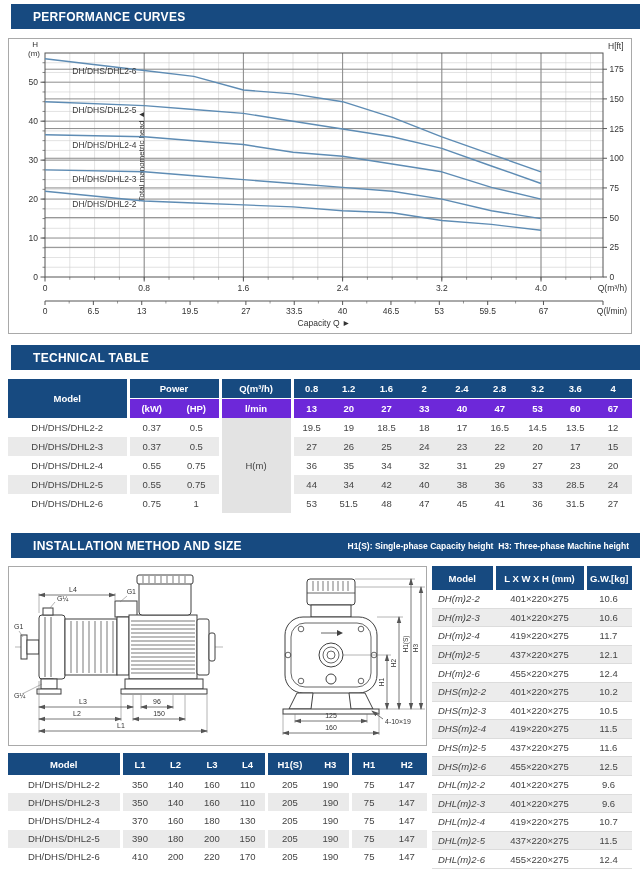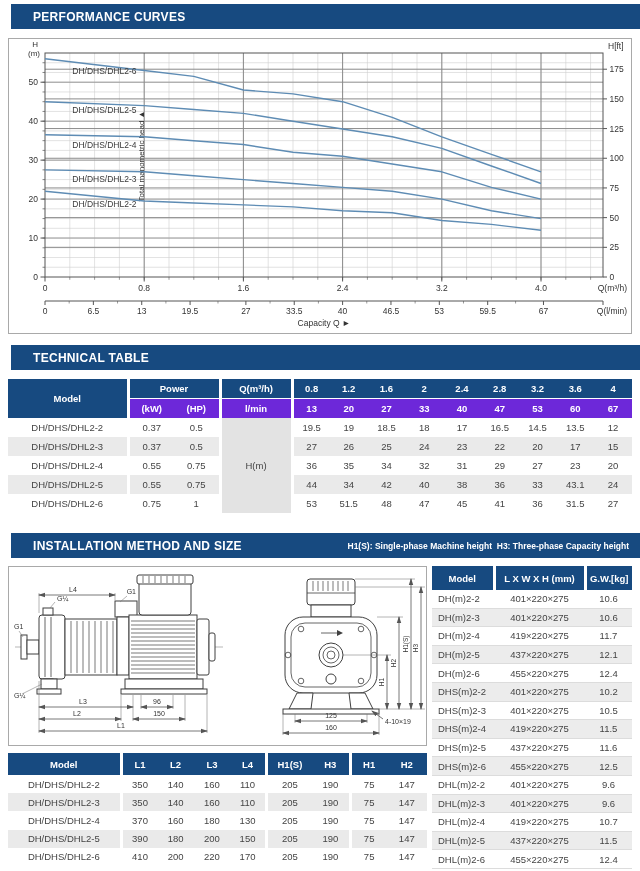--- a/index.html
+++ b/index.html
@@ -15,21 +15,21 @@
   thead th{color:#fff;font-weight:bold;}
   .sepL{border-left:3px solid #fff;}
   .hB{border-bottom:1px solid #fff;}
   #tech-table th{height:19px;margin-top:17px;}
   #tech-table td{height:19px;color:#444;}
   #tech-table tbody tr:nth-child(even){background:#EAEAEA;}
   #tech-table td.unit{border-left:3px solid #fff;border-right:3px solid #fff;}
   #size-table th{height:24px;}
   #size-table td{height:17.6px;color:#444;border-bottom:1px solid #dcdcdc;text-align:center;}
   #size-table tbody tr:nth-child(even){background:#ECECEC;}
-  #size-table td.mdl{text-align:left;padding-left:6px;}
+  #size-table td.mdl{text-align:left;padding-left:6px;font-style:italic;}
   #dim-table th{height:22px;}
   #dim-table td{height:18.2px;color:#444;}
   #dim-table tbody tr:nth-child(even){background:#EAEAEA;}
   svg text{font-family:"Liberation Sans",sans-serif;}
   .dim{stroke:#555;stroke-width:.8;fill:none;}
   .ext{stroke:#777;stroke-width:.55;fill:none;}
   .mach{fill:#fff;stroke:#3f3f3f;stroke-width:1;}
   .mach2{fill:none;stroke:#3f3f3f;stroke-width:.8;}
   .dlab{font-size:7px;fill:#333;}
   .dlabV{font-size:6.5px;fill:#333;}
@@ -342,21 +342,21 @@
             <td class="">DH/DHS/DHL2-5</td>
             <td class="sepL">0.55</td>
             <td class="">0.75</td>
             <td class="sepL">44</td>
             <td class="">34</td>
             <td class="">42</td>
             <td class="">40</td>
             <td class="">38</td>
             <td class="">36</td>
             <td class="">33</td>
-            <td class="">43.1</td>
+            <td class="">28.5</td>
             <td class="">24</td>
           </tr>
           <tr>
             <td class="">DH/DHS/DHL2-6</td>
             <td class="sepL">0.75</td>
             <td class="">1</td>
             <td class="sepL">53</td>
             <td class="">51.5</td>
             <td class="">48</td>
             <td class="">47</td>
@@ -365,21 +365,21 @@
             <td class="">36</td>
             <td class="">31.5</td>
             <td class="">27</td>
           </tr>
         </tbody>
       </table>
   </div>
 
   <div class="bar" style="top:533px;background:#174A80;">
     <span class="t">INSTALLATION METHOD AND SIZE</span>
-    <span class="n">H1(S): Single-phase Machine height  H3: Three-phase Capacity height</span>
+    <span class="n">H1(S): Single-phase Capacity height  H3: Three-phase Machine height</span>
   </div>
 
   <div class="panel" style="left:8px;top:566px;width:419px;height:180px;">
     <svg width="417" height="178" viewBox="0 0 417 178">
       <defs>
         <marker id="mE" markerWidth="7" markerHeight="6" refX="6" refY="3" orient="auto" markerUnits="userSpaceOnUse">
           <path d="M7 3 L0 0.8 L0 5.2 Z" fill="#555"></path>
         </marker>
         <marker id="mS" markerWidth="7" markerHeight="6" refX="1" refY="3" orient="auto" markerUnits="userSpaceOnUse">
           <path d="M0 3 L7 0.8 L7 5.2 Z" fill="#555"></path>

